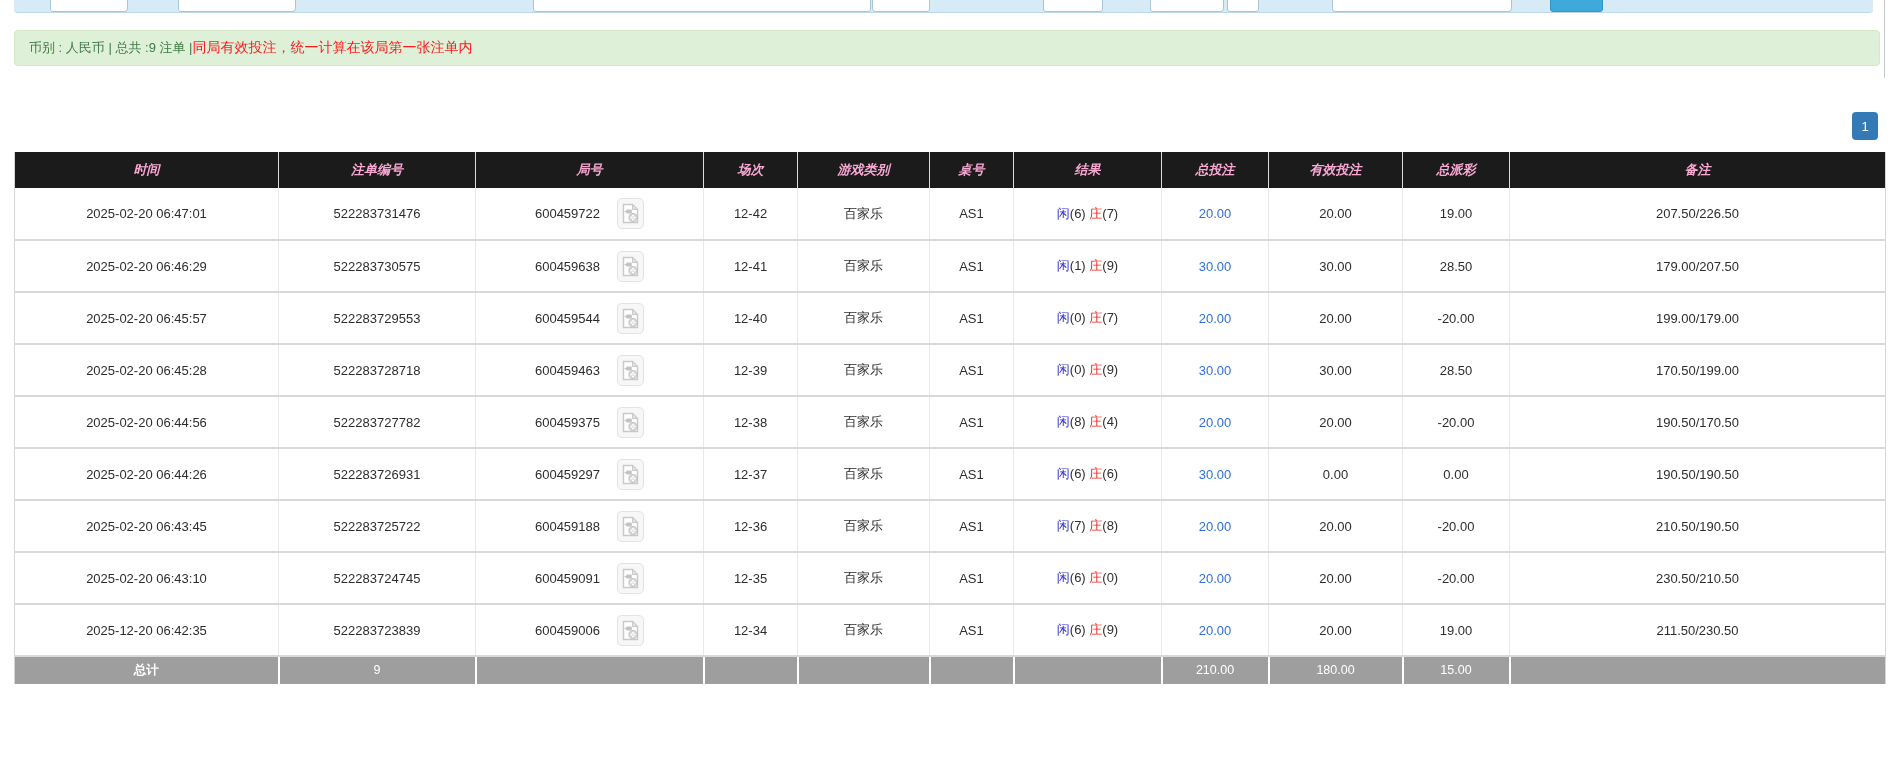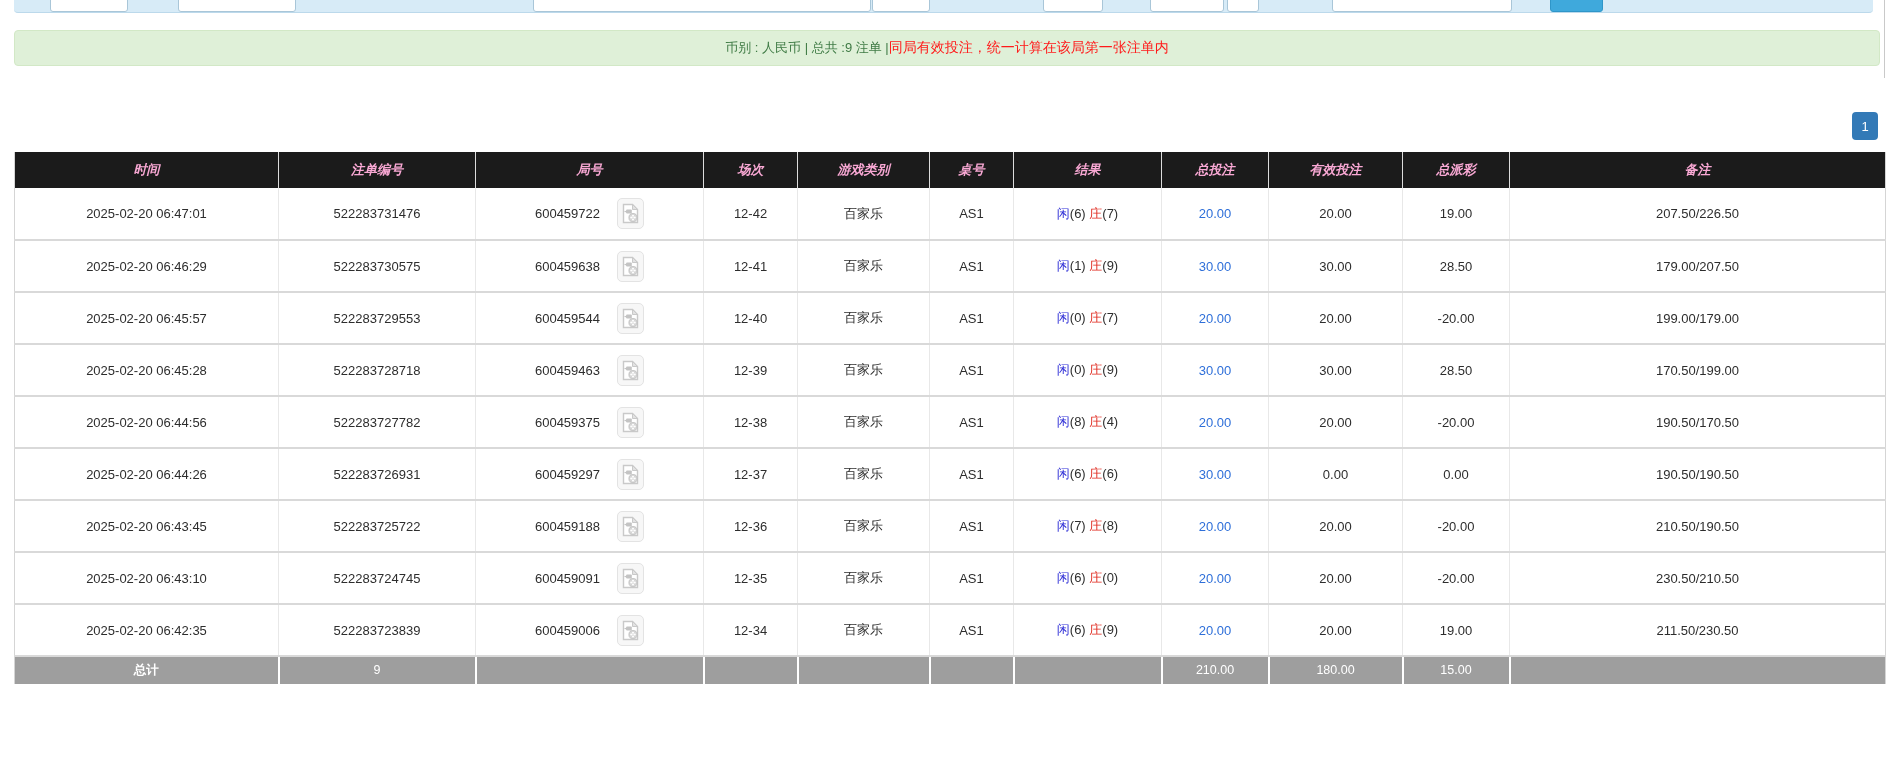--- a/index.html
+++ b/index.html
@@ -27,21 +27,21 @@
     background:var(--toolbar-button-blue,#3fa9dc);
     border:1px solid #2f96c9;
   }
   .edge-line { position:absolute; left:1884px; top:0; width:1px; height:78px; background:#c9c9c9; }
 
   
   .summary {
     position:absolute; top:30px; left:14px; width:1866px; height:36px;
     background:var(--summary-bg-green,#dff0d8);
     border:1px solid #d2e8c6; border-radius:4px;
-    display:flex; align-items:center; justify-content:center;
+    display:flex; align-items:center; justify-content:flex-start;
     padding:0 14px; font-size:13px;
   }
   .summary .left { color:#3e7a44; }
   .summary .note { color:var(--note-red,#ff1a1a); font-size:14px; }
 
   
   .pager {
     position:absolute; top:112px; left:1852px; width:26px; height:28px;
     background:var(--pagination-blue,#337ab7); color:#fff; font-size:13px;
     border-radius:4px; display:flex; align-items:center; justify-content:center;
@@ -368,21 +368,21 @@
         <td>12-35</td>
         <td>百家乐</td>
         <td>AS1</td>
         <td><span><span class="p-blue">闲</span><span>(6) </span><span class="b-red">庄</span><span>(0)</span></span></td>
         <td><a class="bet-link">20.00</a></td>
         <td>20.00</td>
         <td class="neg">-20.00</td>
         <td>230.50/210.50</td>
       </tr>
       <tr>
-        <td>2025-02-20 06:42:35</td>
+        <td>2025-12-20 06:42:35</td>
         <td>522283723839</td>
         <td><span class="round-wrap">
             <span>600459006</span>
             <span class="video-btn">
               <svg width="19" height="21" viewBox="0 0 19 21">
                 <path d="M2.5 1.5 h9 l5 5 v13 h-14 z" fill="#ffffff" stroke="#c9c9c9" stroke-width="1.4"></path>
                 <path d="M11.5 1.5 l5 5 h-5 z" fill="#e2e2e2" stroke="#c9c9c9" stroke-width="1"></path>
                 <path d="M6 7.2 l-3.2 1.6 v-0.5 l3.2 1.6 z" fill="#c4c4c4"></path>
                 <rect x="5.2" y="6.4" width="5.6" height="4.2" rx="0.8" fill="#c4c4c4"></rect>
                 <circle cx="12" cy="14.6" r="4.1" fill="#d6d6d6" stroke="#bdbdbd" stroke-width="0.8"></circle>

